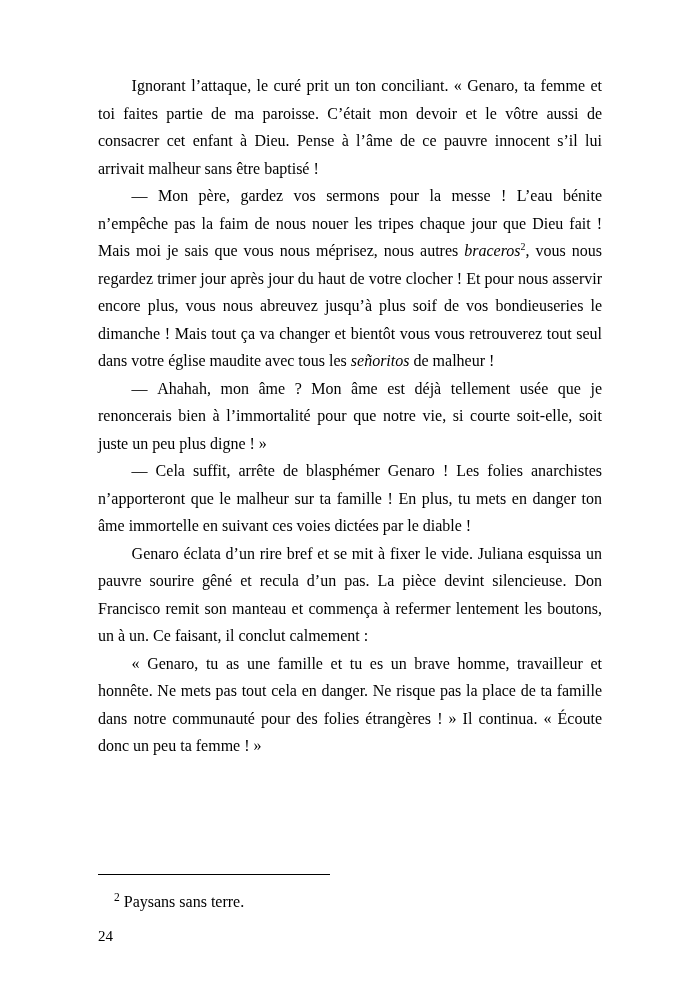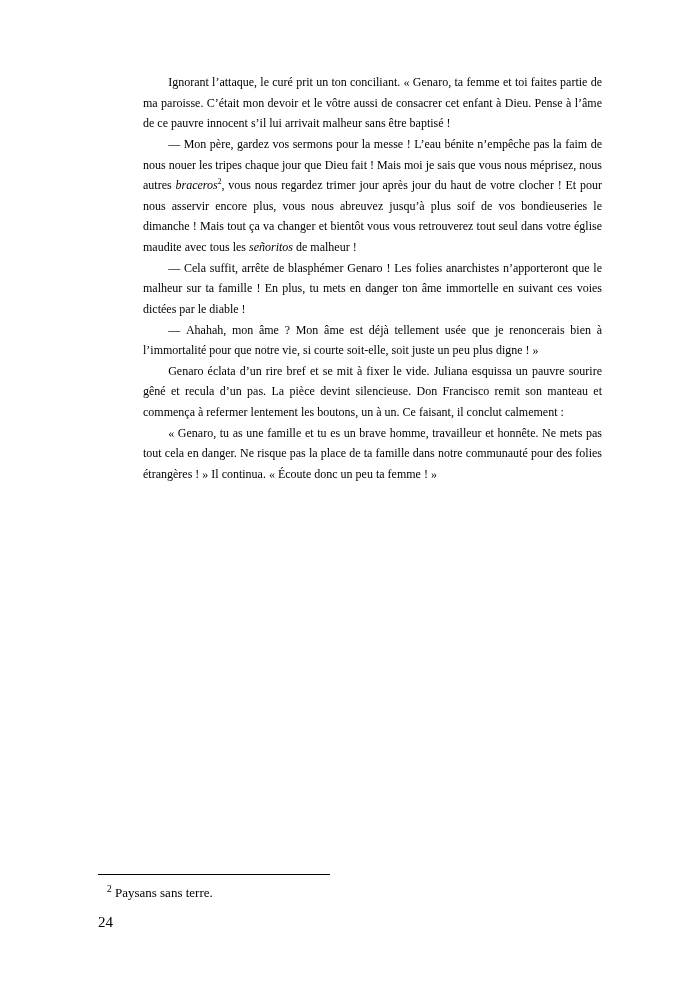--- a/index.html
+++ b/index.html
@@ -14,25 +14,24 @@
     color: #000000;
   }
   .page {
     position: relative;
     width: 700px;
     height: 992px;
     box-sizing: border-box;
     padding: 72px 98px 0 98px;
   }
   .body-text {
-    font-size: 12px;
+    font-size: 16px;
     line-height: 1.72;
     text-align: justify;
     text-justify: inter-word;
-    margin-left: 45px;
   }
   .body-text p {
     margin: 0;
     text-indent: 2.1em;
     hyphens: none;
   }
   .it {
     font-style: italic;
   }
   sup {
@@ -46,44 +45,44 @@
     bottom: 44px;
     width: 504px;
   }
   .footnote-rule {
     width: 232px;
     height: 1px;
     background: #000000;
     margin: 0 0 7px 0;
   }
   .footnote {
-    font-size: 13px;
+    font-size: 16px;
     line-height: 1.35;
-    margin: 9px;
+    margin: 16px;
   }
   .footnote sup {
     font-size: 0.72em;
   }
   .folio {
     font-size: 15px;
-    margin: 13px 0 18px 0;
+    margin: 13px 0 4px 0;
     line-height: 1;
   }
 </style>
 </head>
 <body>
 
 <div class="page">
 
   <div class="body-text">
     <div id="paragraph-list">
         <p><span>Ignorant l’attaque, le curé prit un ton conciliant. «&nbsp;Genaro, ta femme et toi faites partie de ma paroisse. C’était mon devoir et le vôtre aussi de consacrer cet enfant à Dieu. Pense à l’âme de ce pauvre innocent s’il lui arrivait malheur sans être baptisé&nbsp;!</span></p>
         <p><span>—&nbsp;Mon père, gardez vos sermons pour la messe&nbsp;! L’eau bénite n’empêche pas la faim de nous nouer les tripes chaque jour que Dieu fait&nbsp;! Mais moi je sais que vous nous méprisez, nous autres </span><span class="it">braceros</span><sup>2</sup><span>, vous nous regardez trimer jour après jour du haut de votre clocher&nbsp;! Et pour nous asservir encore plus, vous nous abreuvez jusqu’à plus soif de vos bondieuseries le dimanche&nbsp;! Mais tout ça va changer et bientôt vous vous retrouverez tout seul dans votre église maudite avec tous les </span><span class="it">señoritos</span><span> de malheur&nbsp;!</span></p>
+        <p><span>—&nbsp;Ahahah, mon âme&nbsp;? Mon âme est déjà tellement usée que je renoncerais bien à l’immortalité pour que notre vie, si courte soit-elle, soit juste un peu plus digne&nbsp;!&nbsp;»</span></p>
         <p><span>—&nbsp;Cela suffit, arrête de blasphémer Genaro&nbsp;! Les folies anarchistes n’apporteront que le malheur sur ta famille&nbsp;! En plus, tu mets en danger ton âme immortelle en suivant ces voies dictées par le diable&nbsp;!</span></p>
-        <p><span>—&nbsp;Ahahah, mon âme&nbsp;? Mon âme est déjà tellement usée que je renoncerais bien à l’immortalité pour que notre vie, si courte soit-elle, soit juste un peu plus digne&nbsp;!&nbsp;»</span></p>
         <p><span>Genaro éclata d’un rire bref et se mit à fixer le vide. Juliana esquissa un pauvre sourire gêné et recula d’un pas. La pièce devint silencieuse. Don Francisco remit son manteau et commença à refermer lentement les boutons, un à un. Ce faisant, il conclut calmement&nbsp;:</span></p>
         <p><span>«&nbsp;Genaro, tu as une famille et tu es un brave homme, travailleur et honnête. Ne mets pas tout cela en danger. Ne risque pas la place de ta famille dans notre communauté pour des folies étrangères&nbsp;!&nbsp;» Il continua. «&nbsp;Écoute donc un peu ta femme&nbsp;!&nbsp;»</span></p>
       </div>
   </div>
 
   <div class="footnote-area">
     <div class="footnote-rule"></div>
     <p class="footnote"><sup>2</sup> <span>Paysans sans terre.</span></p>
     <p class="folio">24</p>
   </div>

